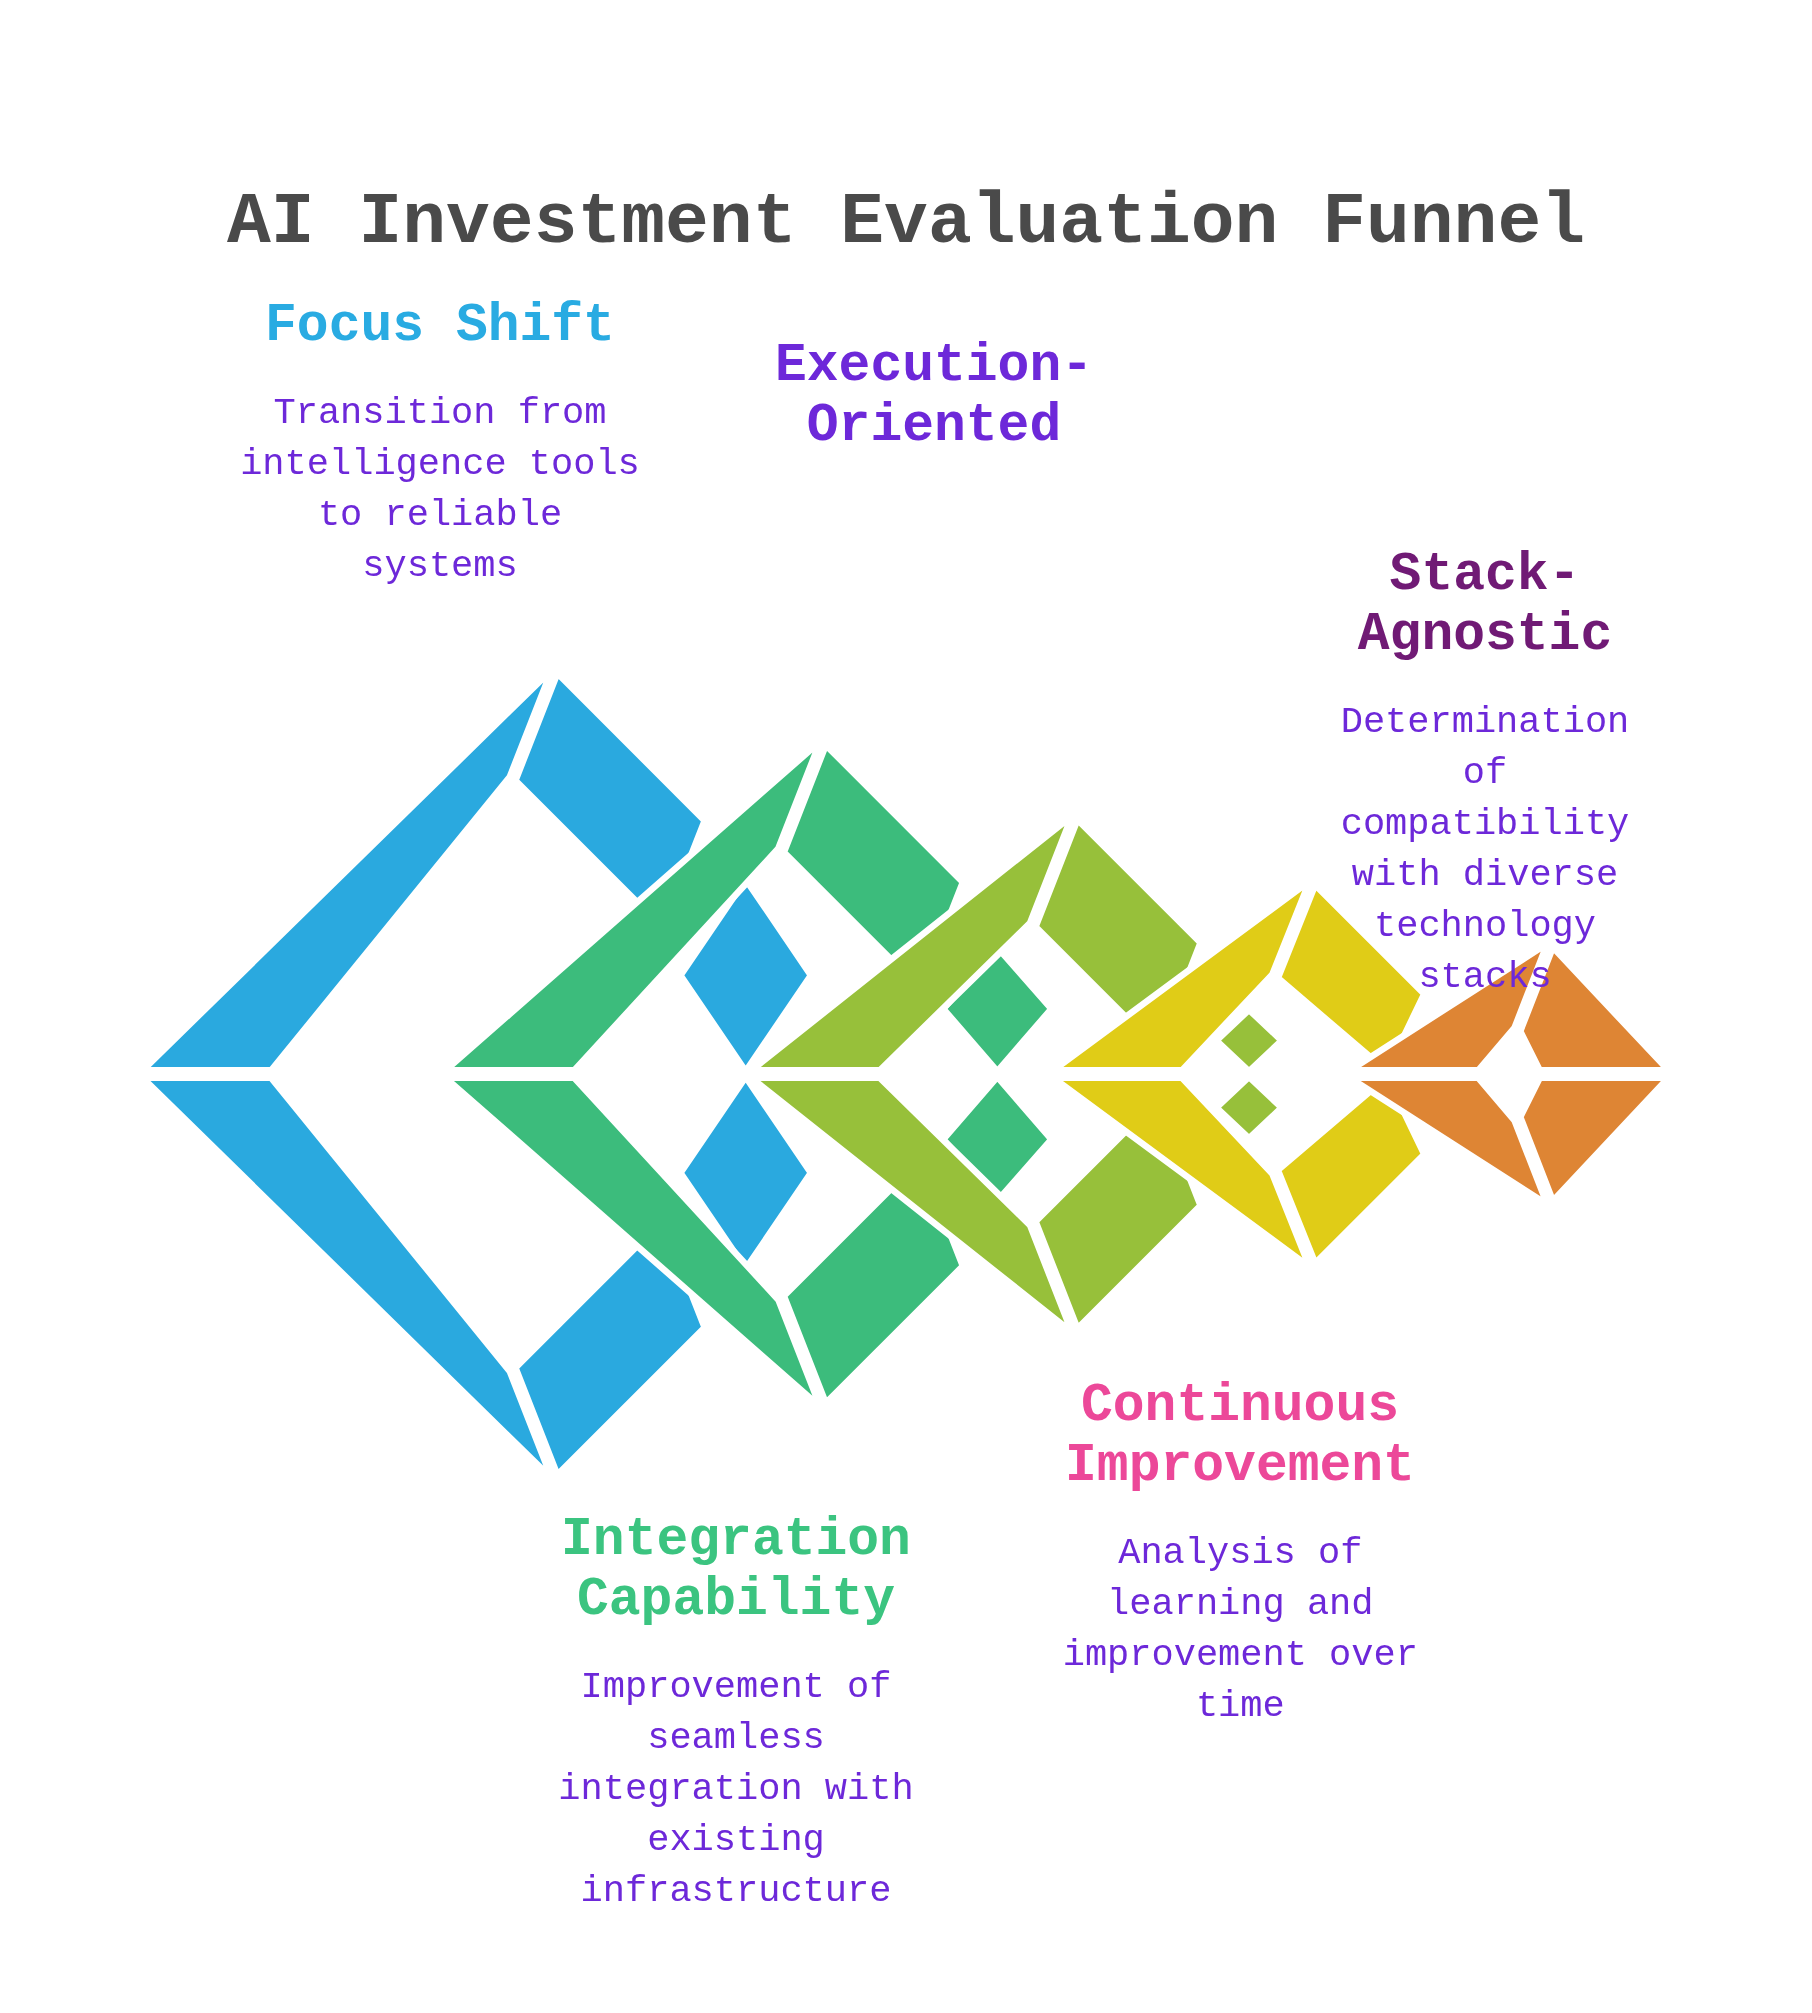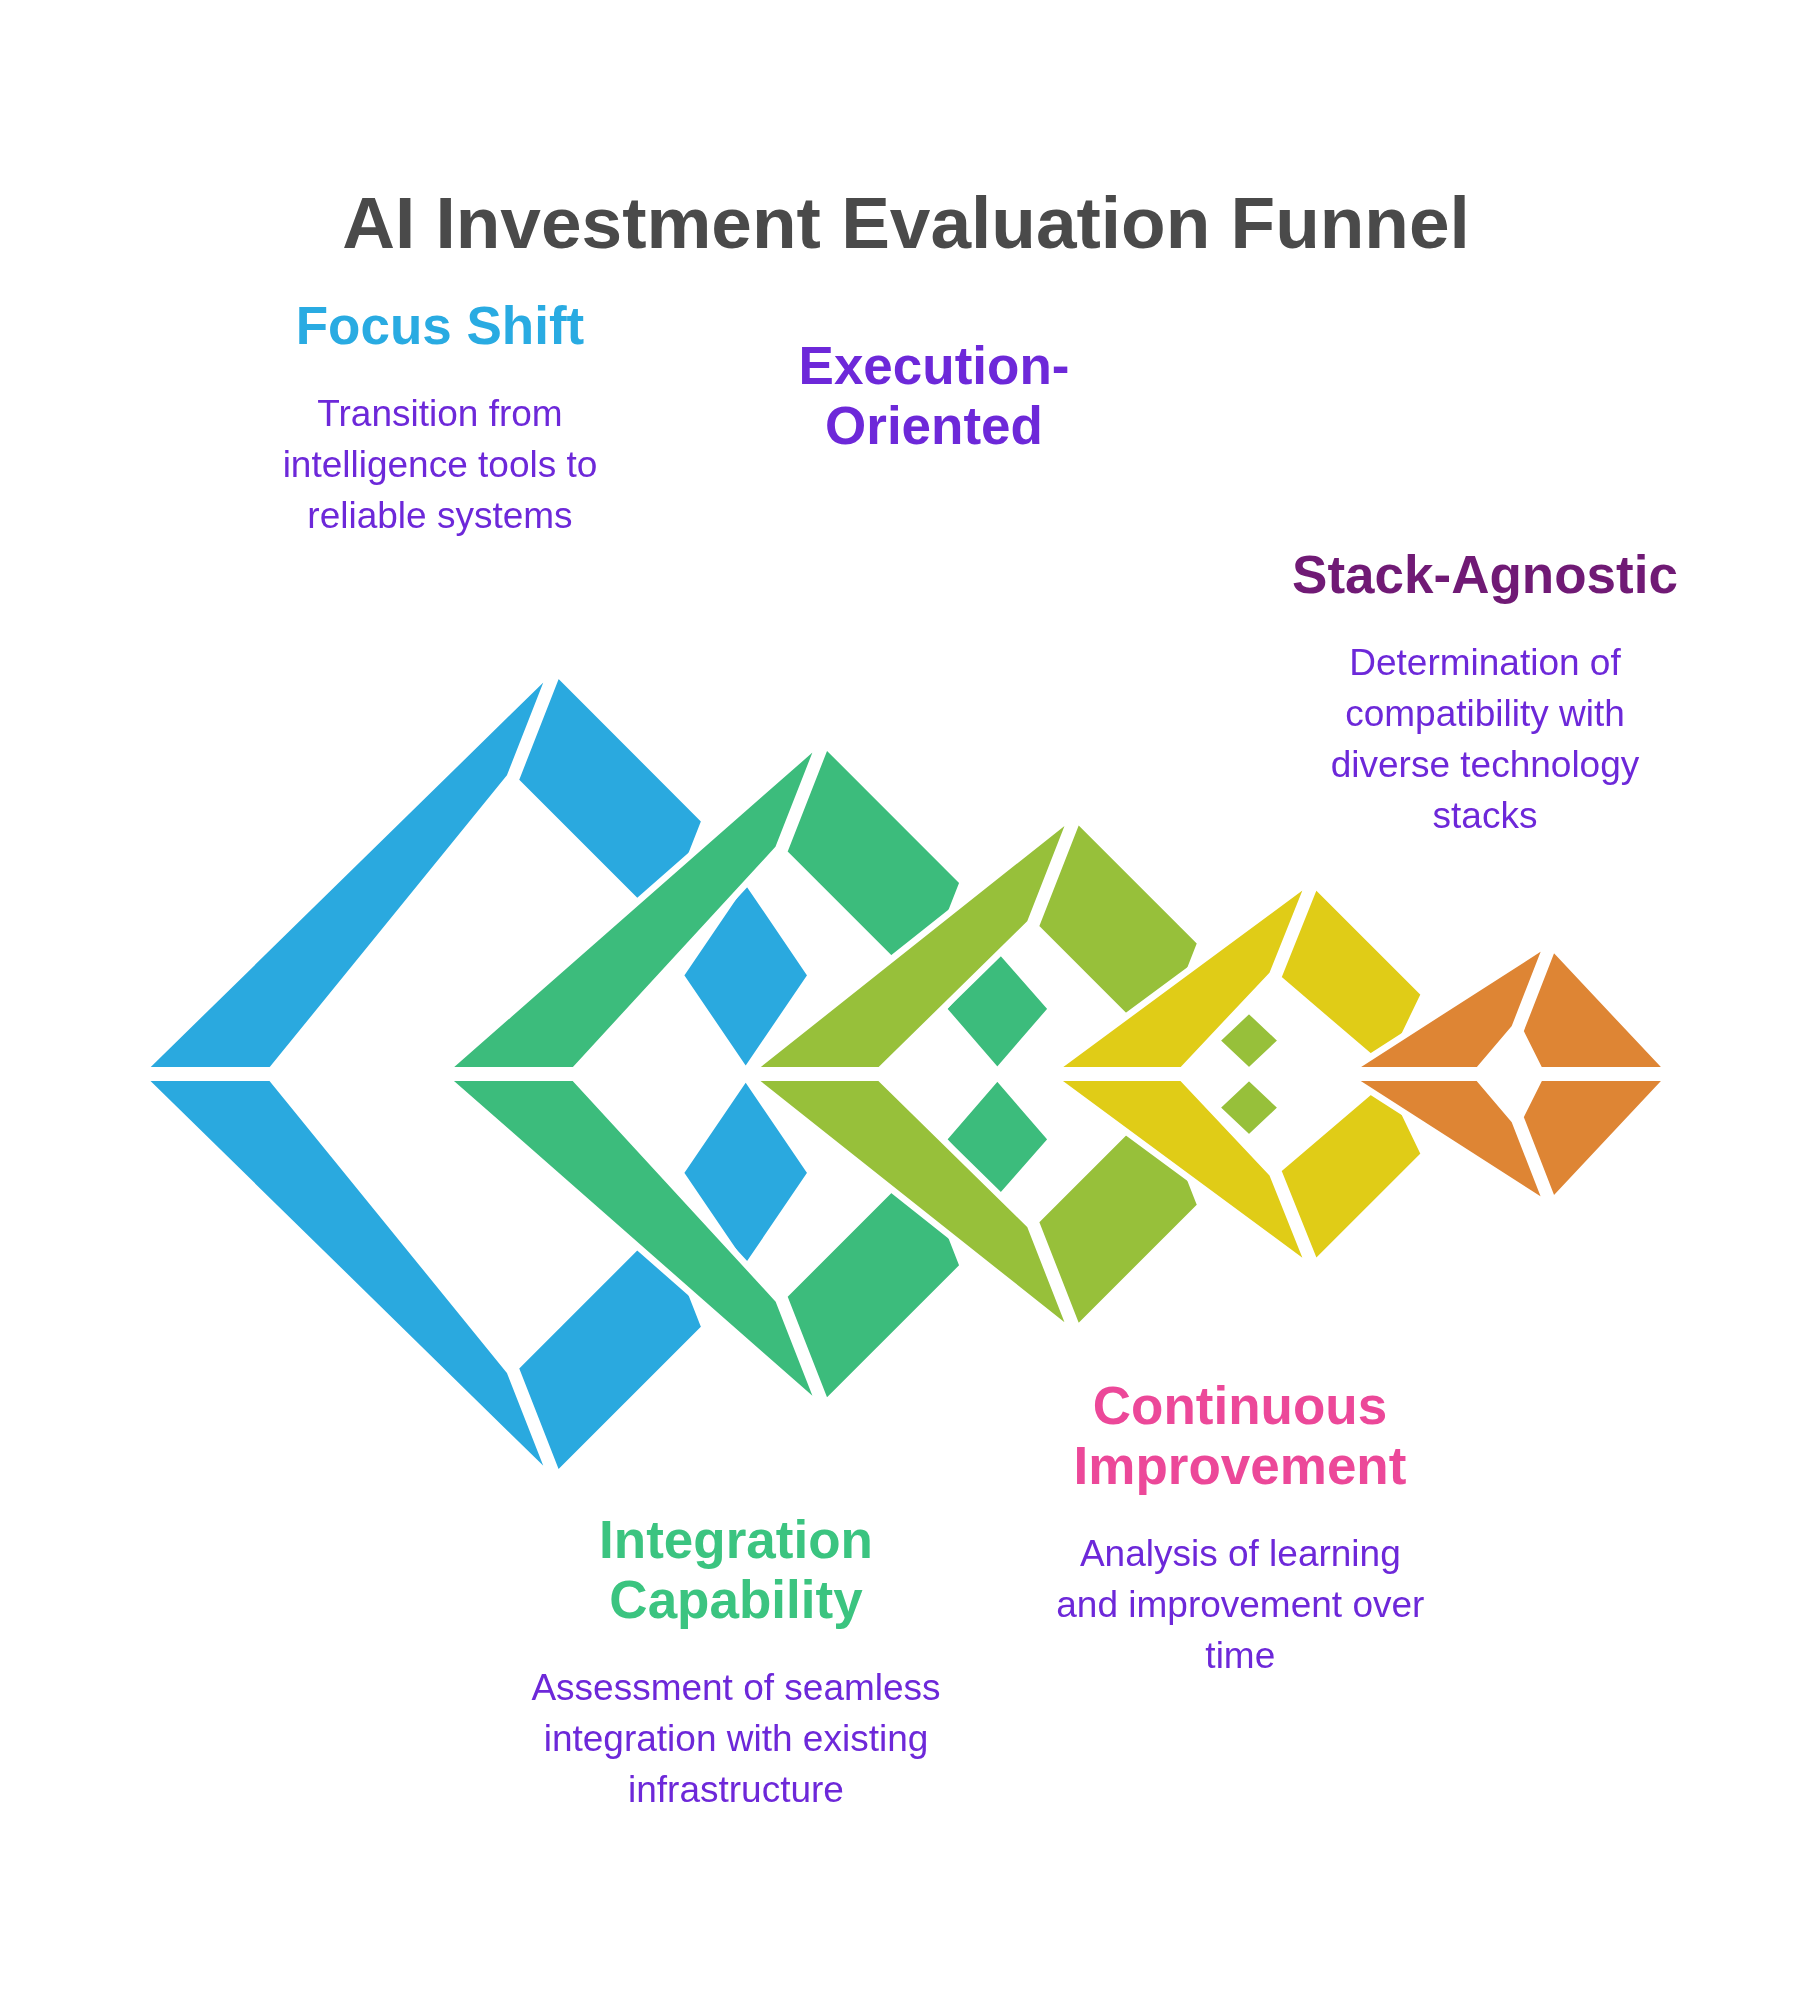--- a/index.html
+++ b/index.html
@@ -1,21 +1,21 @@
 <!DOCTYPE html>
 <html style="font-size:15px"><head>
 <meta charset="utf-8">
 <style>
   html,body{margin:0;padding:0;background:#ffffff;}
   .canvas{
     position:relative;
     width:1812px;height:2014px;
     background:#ffffff;
     overflow:hidden;
-    font-family:Liberation Sans, sans-serif;
+    font-family:Liberation Mono, monospace;
   }
   .page-title{
     position:absolute;
     left:0;right:0;top:132px;
     text-align:center;
     font-size:73px;
     font-weight:bold;
     color:#4a4a4a;
     letter-spacing:0px;
   }
@@ -101,21 +101,21 @@
     <h2 style="color: #6d28d9;">Execution-Oriented</h2>
   </div>
 
   <div class="stage-label pos-stack">
     <h2 style="color: #701a75;">Stack-Agnostic</h2>
     <p>Determination of compatibility with diverse technology stacks</p>
   </div>
 
   <div class="stage-label pos-integration">
     <h2 style="color: rgb(59, 196, 128);">Integration Capability</h2>
-    <p>Assessment of seamless integration with existing infrastructure</p>
+    <p>Improvement of seamless integration with existing infrastructure</p>
   </div>
 
   <div class="stage-label pos-continuous">
     <h2 style="color: #ec4899;">Continuous Improvement</h2>
     <p>Analysis of learning and improvement over time</p>
   </div>
 
 </div>
 
 

